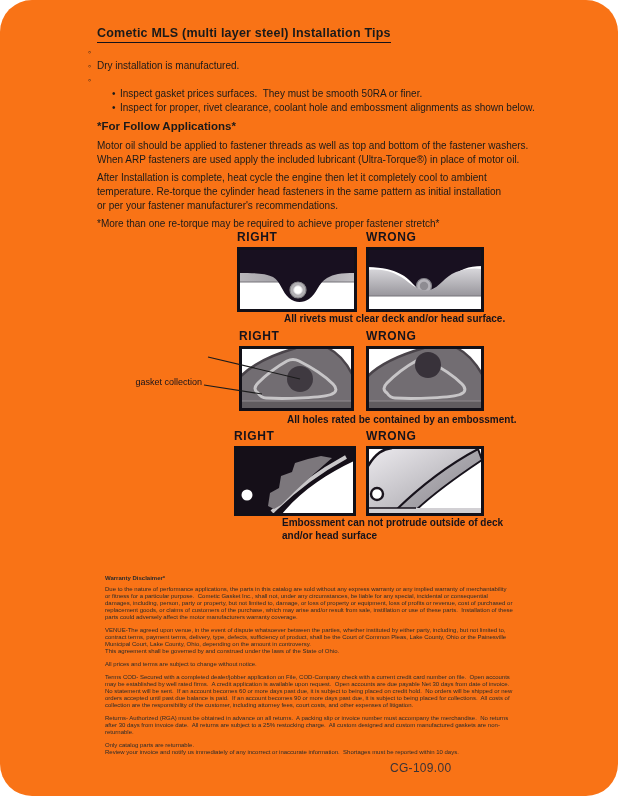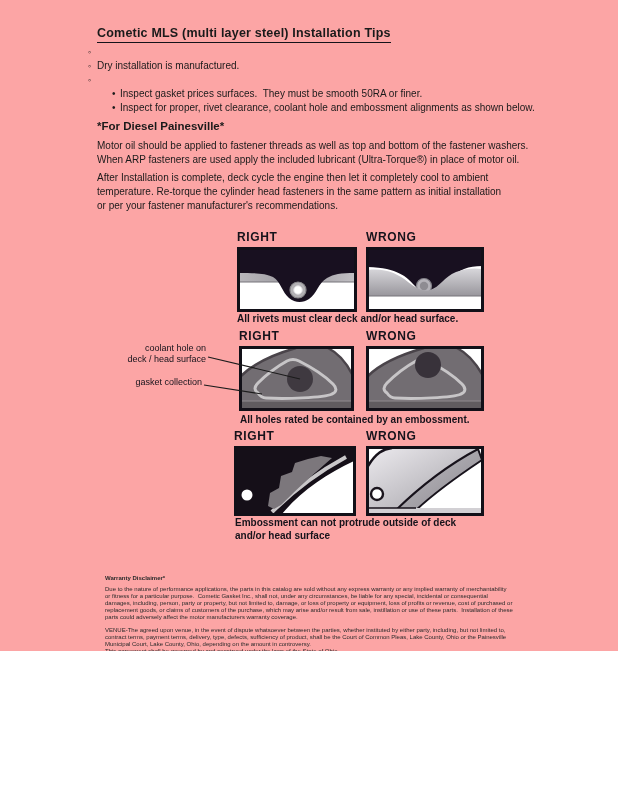--- a/index.html
+++ b/index.html
@@ -1,35 +1,35 @@
 <!DOCTYPE html>
 <html style="--ink: #1a1a1a; --diagram-black: #181020; --deck-gray: #aaa8ac; --row2-bg: #726d72; --emboss-line: #c7c5c7; --hole-dark: #3f3940;"><head>
 <meta charset="utf-8">
 <style>
   html,body{margin:0;padding:0;background:#fff;}
-  .page{position:relative;width:618px;height:651px;background:#fca5a5;overflow:hidden;
-        font-family:"Liberation Sans","DejaVu Sans",sans-serif;color:var(--ink,#1a1a1a);}
+  .page{position:relative;width:618px;height:796px;background:#f97316;overflow:hidden;
+        font-family:"Liberation Sans","DejaVu Sans",sans-serif;color:var(--ink,#1a1a1a);border-radius:32px;}
   .abs{position:absolute;}
   .pre{white-space:pre-wrap;}
   
   .title{left:97px;top:26px;font-size:12.5px;font-weight:700;letter-spacing:.2px;
          border-bottom:1.6px solid #14121a;padding-bottom:2px;}
   
   .tips{left:88px;top:45px;width:452px;font-size:10px;line-height:14px;}
   .tip-row{display:flex;align-items:flex-start;}
   .tip-row .mk{width:9px;flex:0 0 9px;font-size:9px;line-height:14px;}
   .tip-row.sub{margin-left:24px;}
   .tip-row.sub .mk{width:8px;flex:0 0 8px;font-size:10px;}
   
   .diesel-h{left:97px;top:120px;font-size:11.5px;font-weight:700;}
   .para{left:97px;width:442px;font-size:10px;line-height:14px;}
   .p1{top:139px;} .p2{top:171px;} .p3{top:217px;}
   
   .rw{width:120px;text-align:left;font-size:12px;font-weight:700;letter-spacing:.6px;color:#16131b;}
-  .cap{font-size:10px;font-weight:700;line-height:13px;color:#16131b;}
+  .cap{font-size:10px;font-weight:700;line-height:13px;color:#16131b;margin-left:47px;}
   .sidelabel{font-size:9px;line-height:10.5px;text-align:right;color:#16131b;}
   .dbox{display:block;}
   .finep{left:105px;top:575px;width:408px;font-size:6px;line-height:7px;color:#2b2b2b;}
   .finep .fh{font-weight:700;margin:0 0 4px 0;}
   .finep p{margin:0 0 6px 0;}
   .finep p.nogap{margin-bottom:0;}
   .code{left:390px;top:761px;font-size:12px;color:#3b3337;letter-spacing:.3px;}
 </style>
 </head>
 <body>
@@ -52,26 +52,27 @@
     <div class="tip-row sub">
       <span class="mk">•</span>
       <span class="pre">Inspect gasket prices surfaces.  They must be smooth 50RA or finer.</span>
     </div>
     <div class="tip-row sub">
       <span class="mk">•</span>
       <span class="pre">Inspect for proper, rivet clearance, coolant hole and embossment alignments as shown below.</span>
     </div>
   </div>
 
-  <div class="abs diesel-h">*For Diesel Painesville*</div>
+  <div class="abs diesel-h">*For Follow Applications*</div>
   <div class="abs para p1 pre">Motor oil should be applied to fastener threads as well as top and bottom of the fastener washers.
 When ARP fasteners are used apply the included lubricant (Ultra-Torque®) in place of motor oil.</div>
-  <div class="abs para p2 pre">After Installation is complete, deck cycle the engine then let it completely cool to ambient
+  <div class="abs para p2 pre">After Installation is complete, heat cycle the engine then let it completely cool to ambient
 temperature. Re-torque the cylinder head fasteners in the same pattern as initial installation
 or per your fastener manufacturer's recommendations.</div>
+  <div class="abs para p3 pre">*More than one re-torque may be required to achieve proper fastener stretch*</div>
 
   <div class="abs rw" style="left:237px;top:230px;width:120px;">RIGHT</div>
   <div class="abs rw" style="left:366px;top:230px;width:118px;">WRONG</div>
 
   <svg class="abs dbox" style="left:237px;top:247px;" width="120" height="65" viewBox="0 0 120 65">
     <defs>
       <linearGradient id="g1" x1="0" y1="0" x2="1" y2="0">
         <stop offset="0" stop-color="#b9b7bb"></stop>
           <stop offset="0.5" stop-color="#9a989e"></stop>
           <stop offset="1" stop-color="#c2c0c4"></stop>
@@ -101,22 +102,20 @@
     <rect x="2" y="49" width="114" height="14" fill="#ffffff"></rect>
     <line x1="2" y1="49" x2="116" y2="49" stroke="#77757b" stroke-width="1"></line>
     <rect x="1.5" y="1.5" width="115" height="62" fill="none" stroke="#121018" stroke-width="3"></rect>
   </svg>
 
   <div class="abs cap" style="left:237px;top:312px;">All rivets must clear deck and/or head surface.</div>
 
   <div class="abs rw" style="left:239px;top:329px;width:115px;">RIGHT</div>
   <div class="abs rw" style="left:366px;top:329px;width:118px;">WRONG</div>
 
-  <div class="abs sidelabel pre" style="left:106px;top:343px;width:100px;">coolant hole on
-deck / head surface</div>
   <div class="abs sidelabel" style="left:104px;top:377px;width:98px;">gasket collection</div>
 
   <svg class="abs dbox" style="left:239px;top:346px;" width="115" height="65" viewBox="0 0 115 65">
     <rect x="1.5" y="1.5" width="112" height="62" fill="#726d72"></rect>
     <rect x="2" y="55" width="111" height="8" fill="#605c60"></rect>
     <line x1="2" y1="55" x2="113" y2="55" stroke="#8f8b8f" stroke-width="1"></line>
     <path d="M2,2 H57 C36,8 15,17 2,30 Z" fill="#ffffff"></path>
     <path d="M57,2 C36,8 15,17 2,30" fill="none" stroke="#4a444a" stroke-width="2.5"></path>
     <path d="M113,2 H89 C99,7 107,16 113,28 Z" fill="#ffffff"></path>
     <path d="M89,2 C99,7 107,16 113,28" fill="none" stroke="#4a444a" stroke-width="2.5"></path>

